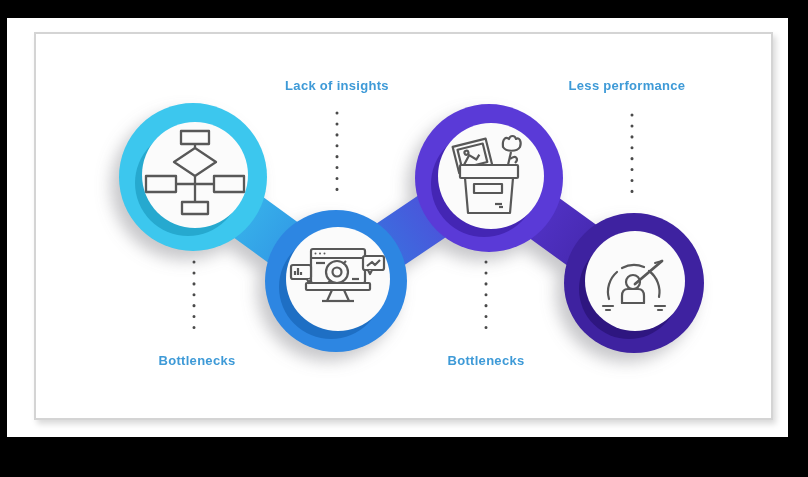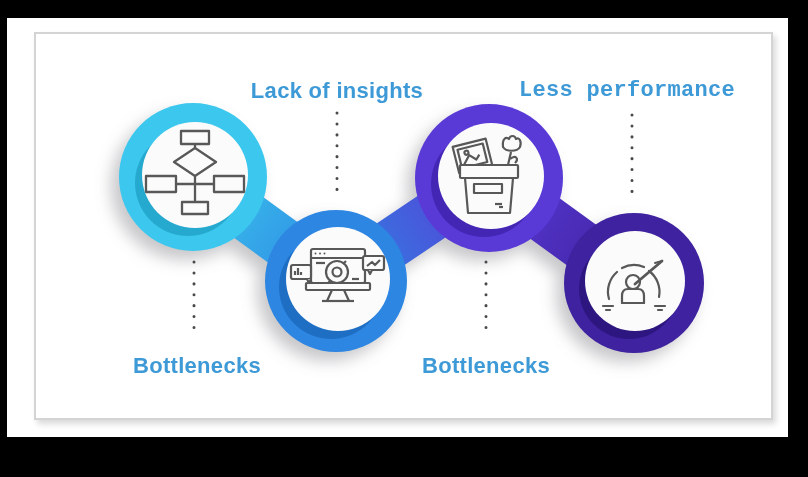--- a/index.html
+++ b/index.html
@@ -29,21 +29,21 @@
   }
   svg.diagram {
     position: absolute;
     left: 0; top: 0;
     width: 808px; height: 477px;
   }
   .node-label {
     position: absolute;
     transform: translateX(-50%);
     color: #3e9ad7;
-    font-size: 22px;
+    font-size: 13px;
     font-weight: 700;
     letter-spacing: 0.3px;
     white-space: nowrap;
   }
   .chain { filter: drop-shadow(-8px 9px 8px rgba(70,70,80,0.30)); }
 </style>
 </head>
 <body>
 
 <div class="stage"></div>
@@ -164,15 +164,15 @@
         <line x1="-31" y1="21" x2="-21" y2="21"></line>
         <line x1="-28" y1="25" x2="-24" y2="25"></line>
         <line x1="21" y1="21" x2="31" y2="21"></line>
         <line x1="24" y1="25" x2="28" y2="25"></line>
       </g>
     </g>
   </g>
 </svg>
 
 <div class="node-label" style="left:337px; top:78px;">Lack of insights</div>
-<div class="node-label" style="left:627px; top:78px;font-family:Liberation Mono, monospace;">Less performance</div>
+<div class="node-label" style="left:627px; top:78px;">Less performance</div>
 <div class="node-label" style="left:197px; top:353px;">Bottlenecks</div>
 <div class="node-label" style="left:486px; top:353px;">Bottlenecks</div>
 
 </body></html>

